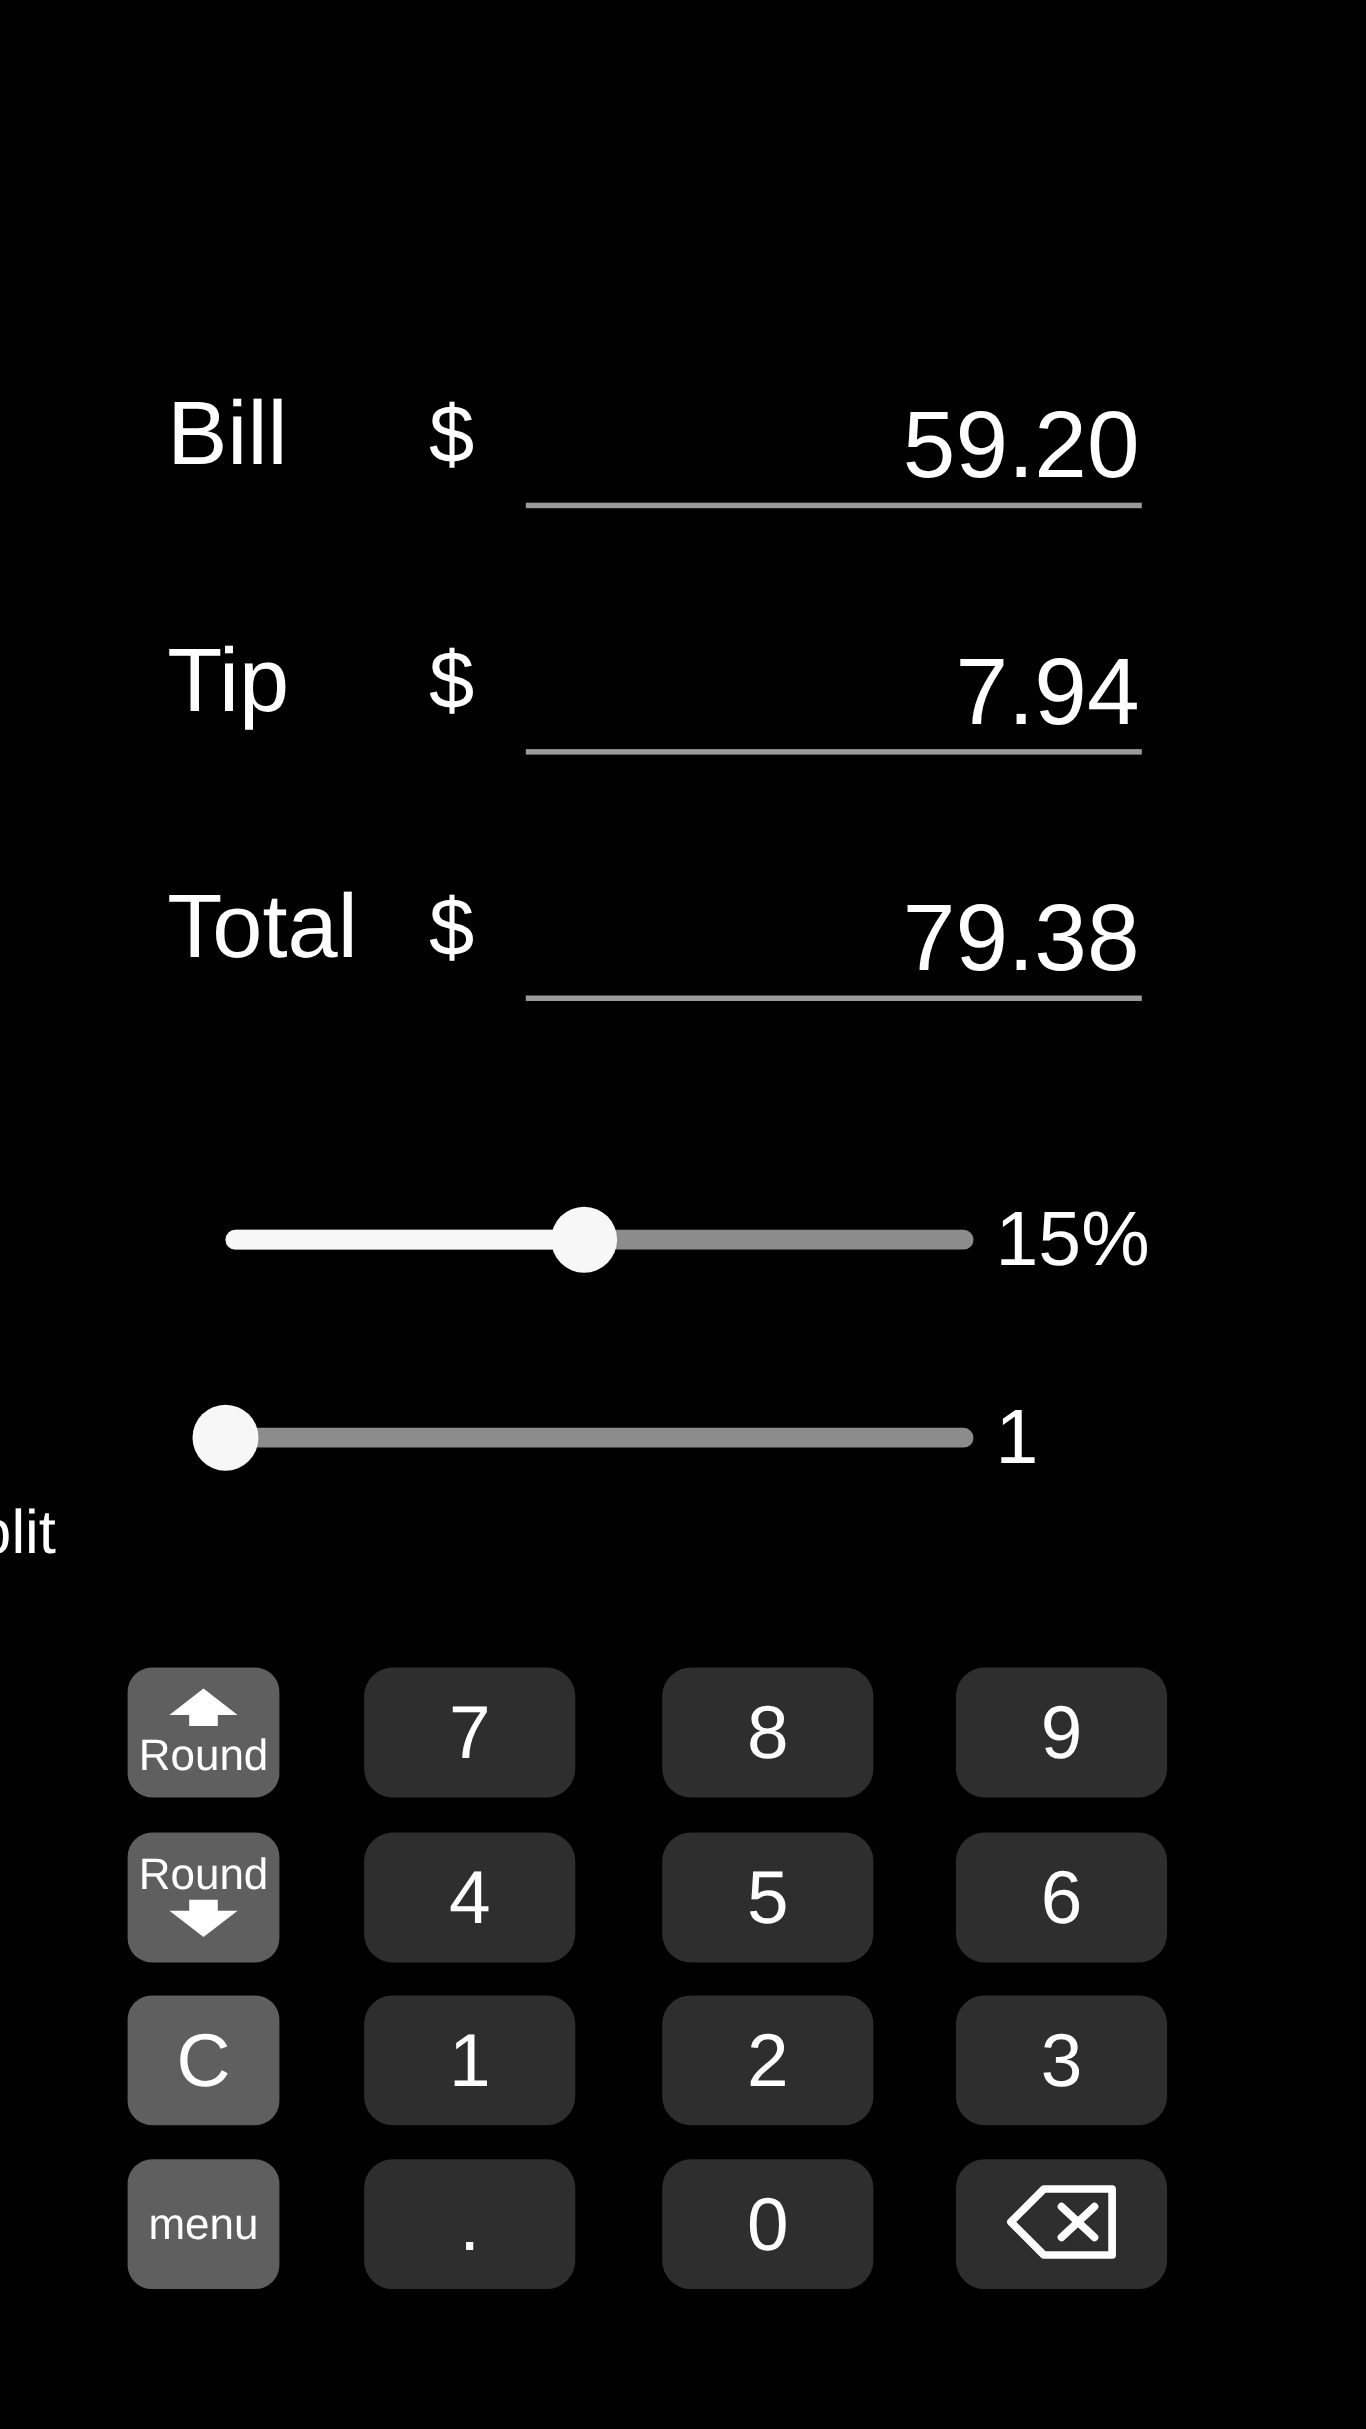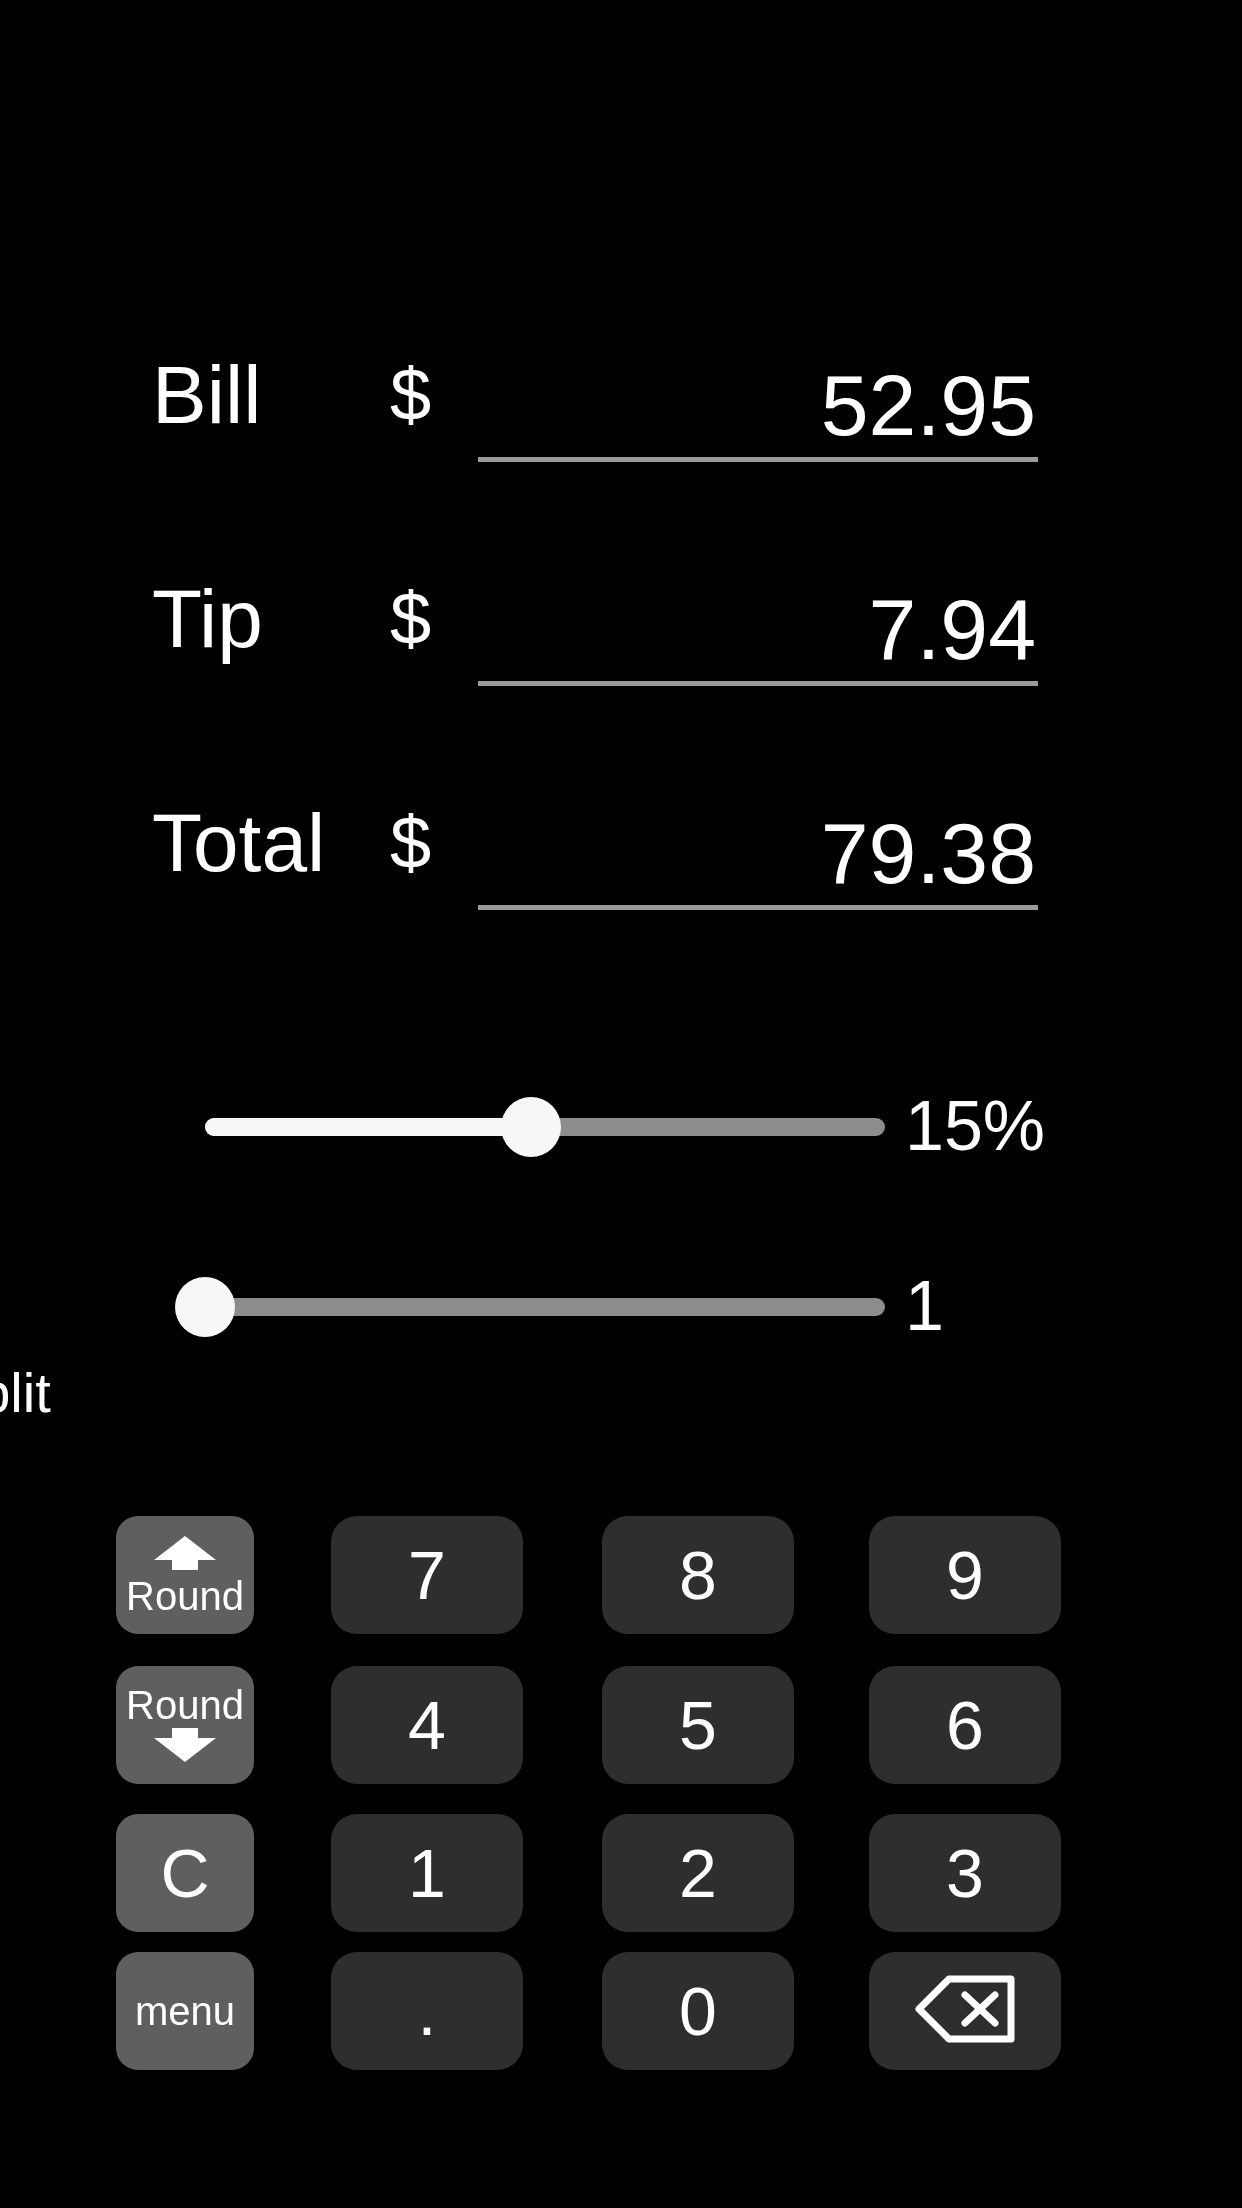--- a/index.html
+++ b/index.html
@@ -176,30 +176,30 @@
 
   
   .col0 { left: 116px; text-align: right; }
   .col1 { left: 331px; }
   .col2 { left: 602px; }
   .col3 { left: 869px; }
   
   .r0 { top: 0px; }
   .r1 { top: 150px; }
   .r2 { top: 298px; }
-  .r3 { top: 436px; }
+  .r3 { top: 447px; }
 </style>
 </head>
 <body>
 
 <div class="amount-row" id="row-bill">
   <div class="row-label">Bill</div>
   <div class="row-currency">$</div>
   <div class="row-field">
-    <div class="row-value">52.95</div>
+    <div class="row-value">59.20</div>
   </div>
 </div>
 
 <div class="amount-row" id="row-tip">
   <div class="row-label">Tip</div>
   <div class="row-currency">$</div>
   <div class="row-field">
     <div class="row-value">7.94</div>
   </div>
 </div>

